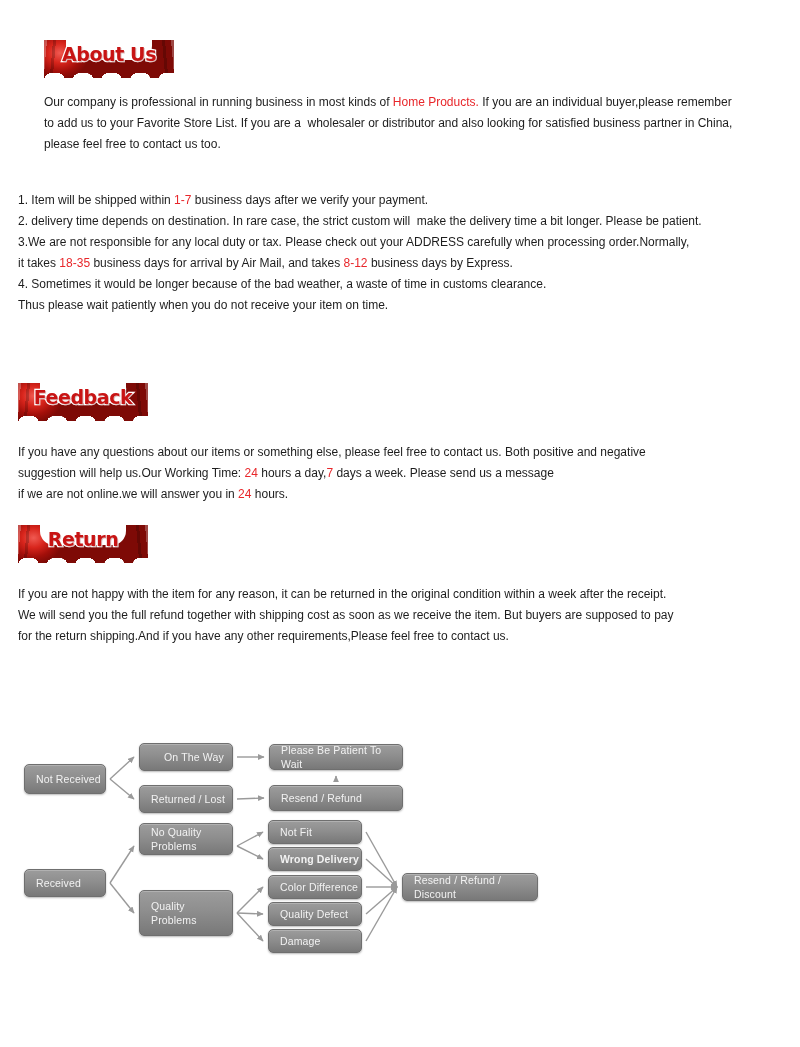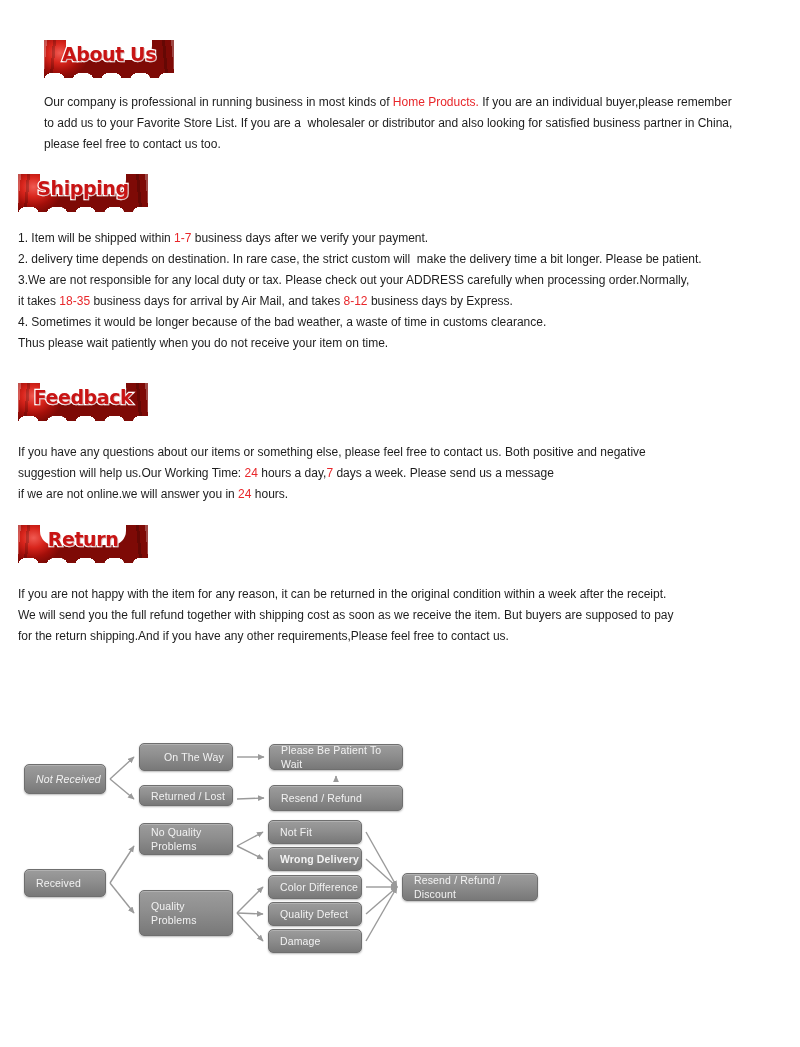--- a/index.html
+++ b/index.html
@@ -135,27 +135,20 @@
     <div class="drape"></div>
     <div class="folds"></div>
     <div class="notch"></div>
     <div class="hem"></div>
     <div class="label">About Us</div>
   </div>
   <p class="copy"><span>Our company is professional in running business in most kinds of </span><span class="hl">Home Products.</span><span> If you are an individual buyer,please remember</span><br><span>to add us to your Favorite Store List. If you are a  wholesaler or distributor and also looking for satisfied business partner in China,</span><br><span>please feel free to contact us too.</span></p>
 </div>
 
 <div class="sec-ship">
-  <div class="banner">
-    <div class="drape"></div>
-    <div class="folds"></div>
-    <div class="notch"></div>
-    <div class="hem"></div>
-    <div class="label">Shipping</div>
-  </div>
   <p class="copy"><span>1. Item will be shipped within </span><span class="hl">1-7</span><span> business days after we verify your payment.</span><br><span>2. delivery time depends on destination. In rare case, the strict custom will  make the delivery time a bit longer. Please be patient.</span><br><span>3.We are not responsible for any local duty or tax. Please check out your ADDRESS carefully when processing order.Normally,</span><br><span>it takes </span><span class="hl">18-35</span><span> business days for arrival by Air Mail, and takes </span><span class="hl">8-12</span><span> business days by Express.</span><br><span>4. Sometimes it would be longer because of the bad weather, a waste of time in customs clearance.</span><br><span>Thus please wait patiently when you do not receive your item on time.</span></p>
 </div>
 
 <div class="sec-feed">
   <div class="banner">
     <div class="drape"></div>
     <div class="folds"></div>
     <div class="notch"></div>
     <div class="hem"></div>
     <div class="label">Feedback</div>
@@ -192,27 +185,27 @@
       <line x1="237" y1="146" x2="263" y2="159" stroke="#9a9a9a" stroke-width="1.4" marker-end="url(#ah)"></line>
       <line x1="237" y1="213" x2="263" y2="187" stroke="#9a9a9a" stroke-width="1.4" marker-end="url(#ah)"></line>
       <line x1="237" y1="213" x2="263" y2="214" stroke="#9a9a9a" stroke-width="1.4" marker-end="url(#ah)"></line>
       <line x1="237" y1="213" x2="263" y2="241" stroke="#9a9a9a" stroke-width="1.4" marker-end="url(#ah)"></line>
       <line x1="366" y1="132" x2="397" y2="187" stroke="#9a9a9a" stroke-width="1.4" marker-end="url(#ah)"></line>
       <line x1="366" y1="159" x2="397" y2="187" stroke="#9a9a9a" stroke-width="1.4" marker-end="url(#ah)"></line>
       <line x1="366" y1="187" x2="397" y2="187" stroke="#9a9a9a" stroke-width="1.4" marker-end="url(#ah)"></line>
       <line x1="366" y1="214" x2="397" y2="187" stroke="#9a9a9a" stroke-width="1.4" marker-end="url(#ah)"></line>
       <line x1="366" y1="241" x2="397" y2="187" stroke="#9a9a9a" stroke-width="1.4" marker-end="url(#ah)"></line>
     </svg>
-<div class="node" style="left: 24px; top: 64px; width: 82px; height: 30px; font-style: italic;">
+<div class="node" style="left: 24px; top: 64px; width: 82px; height: 30px;">
       <span class="txt">Not Received</span>
     </div>
     <div class="node" style="left: 139px; top: 43px; width: 94px; height: 28px; padding-left: 24px;">
       <span class="txt">On The Way</span>
     </div>
-    <div class="node" style="left: 139px; top: 85px; width: 94px; height: 21px;">
+    <div class="node" style="left: 139px; top: 85px; width: 94px; height: 28px;">
       <span class="txt">Returned / Lost</span>
     </div>
     <div class="node" style="left: 269px; top: 85px; width: 134px; height: 26px;">
       <span class="txt">Resend / Refund</span>
     </div>
     <div class="node" style="left: 269px; top: 44px; width: 134px; height: 26px;">
       <span class="txt">Please Be Patient To Wait</span>
     </div>
     <div class="node" style="left: 24px; top: 169px; width: 82px; height: 28px;">
       <span class="txt">Received</span>

